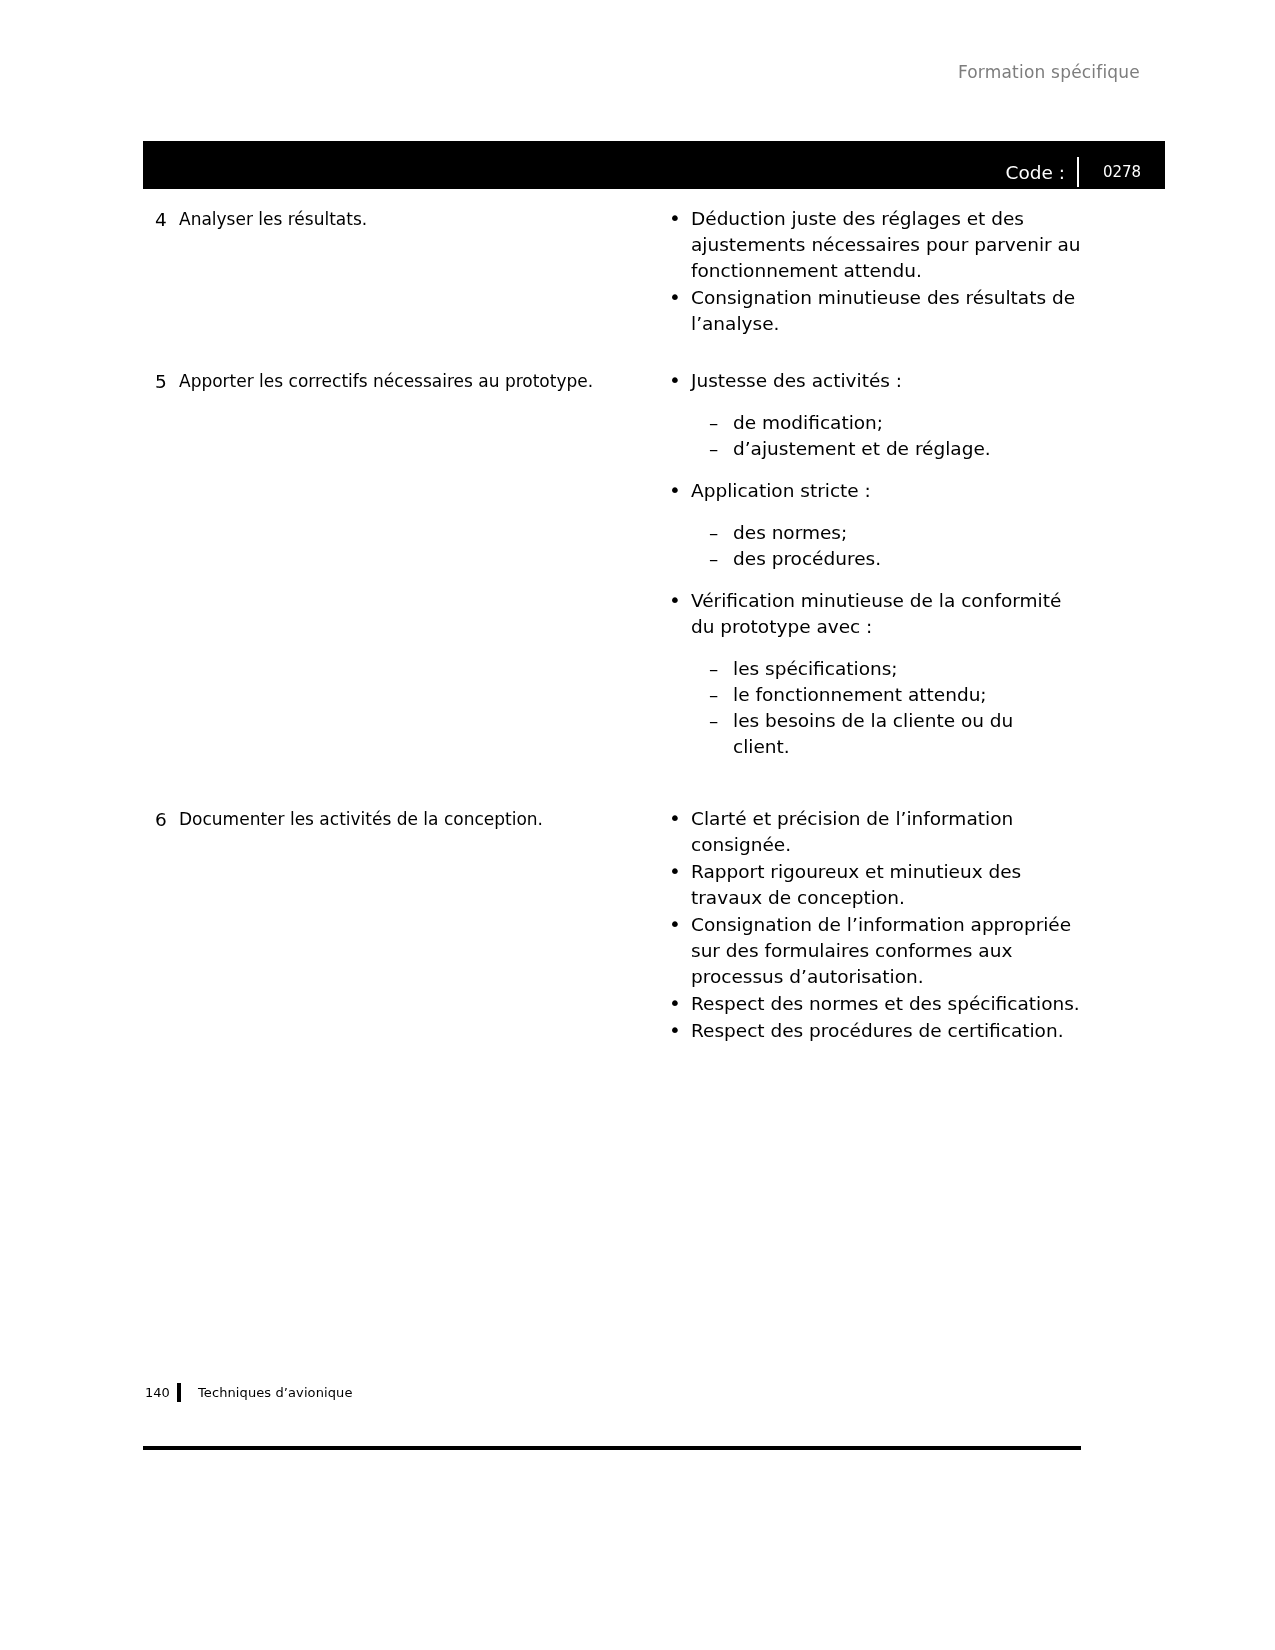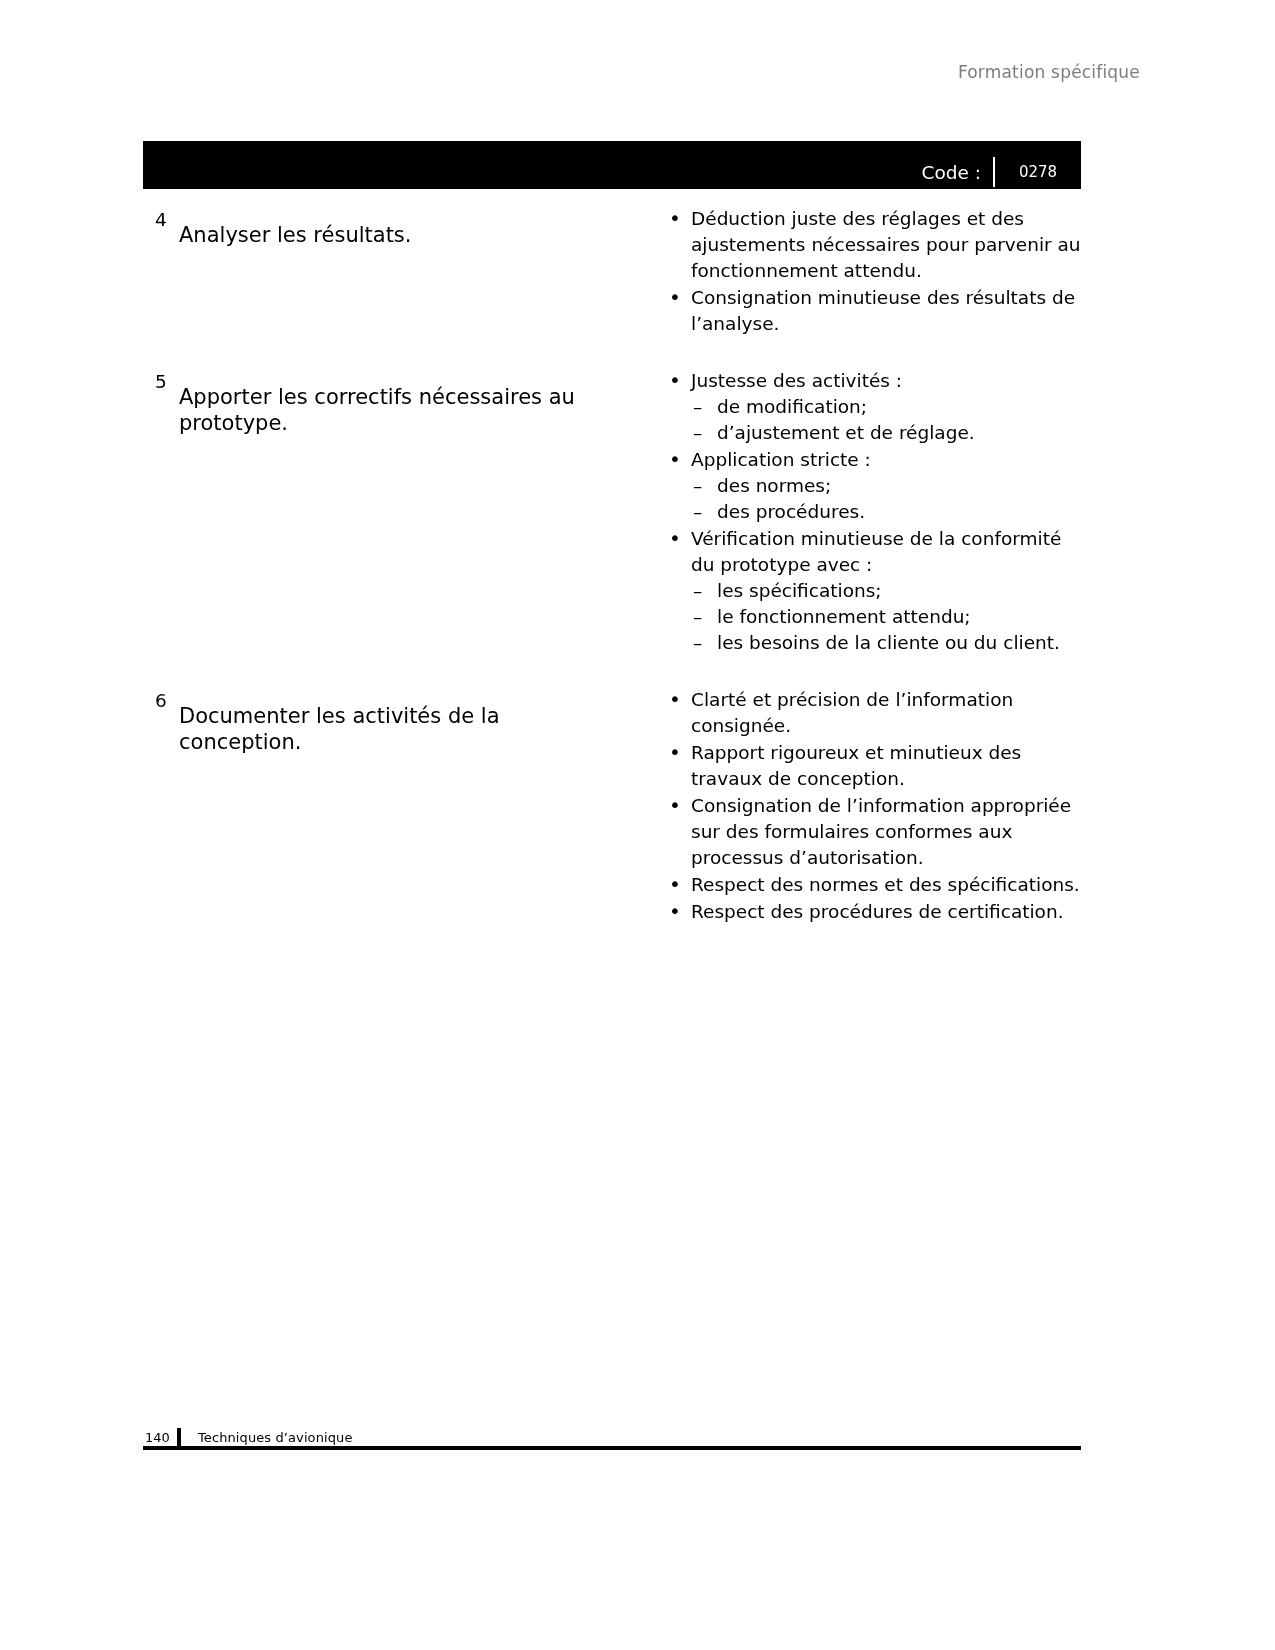--- a/index.html
+++ b/index.html
@@ -30,21 +30,21 @@
     color: #7d7d7d;
     letter-spacing: 0.2px;
     white-space: nowrap;
   }
 
   
   .codebar {
     position: absolute;
     left: 143px;
     top: 141px;
-    width: 938px;
+    width: 1022px;
     height: 48px;
     background: #000000;
     display: flex;
     align-items: flex-end;
     justify-content: flex-end;
   }
   .codebar-inner {
     display: flex;
     align-items: center;
     height: 34px;
@@ -85,24 +85,23 @@
     width: 36px;
     flex: 0 0 36px;
     font-size: 18.5px;
     line-height: 26px;
     text-align: center;
     padding-top: 1px;
   }
   .task {
     flex: 0 0 446px;
     width: 446px;
-    font-size: 21px;
+    font-size: 17px;
     line-height: 26px;
     padding-right: 14px;
-    margin-top: 16px;
   }
   .criteria {
     flex: 1 1 auto;
     padding-left: 40px;
   }
 
   ul.bullets {
     list-style: none;
     margin: 0;
     padding: 0;
@@ -117,21 +116,21 @@
   ul.bullets > li::before {
     content: "\2022";
     position: absolute;
     left: 4px;
     top: -1px;
     font-size: 20px;
     line-height: 26px;
   }
   ul.dashes {
     list-style: none;
-    margin: 0;
+    margin: 16px;
     padding: 0;
   }
   ul.dashes > li {
     position: relative;
     padding-left: 26px;
     font-size: 18.5px;
     line-height: 26px;
   }
   ul.dashes > li::before {
     content: "\2013";
@@ -147,21 +146,21 @@
     position: absolute;
     left: 143px;
     top: 1446px;
     width: 938px;
     height: 4px;
     background: #000000;
   }
   .footer {
     position: absolute;
     left: 143px;
-    top: 1424px;
+    top: 1379px;
     width: 938px;
     height: 26px;
     display: flex;
     align-items: center;
   }
   .footer-page {
     font-size: 13px;
     width: 34px;
     text-align: left;
     padding-left: 2px;

